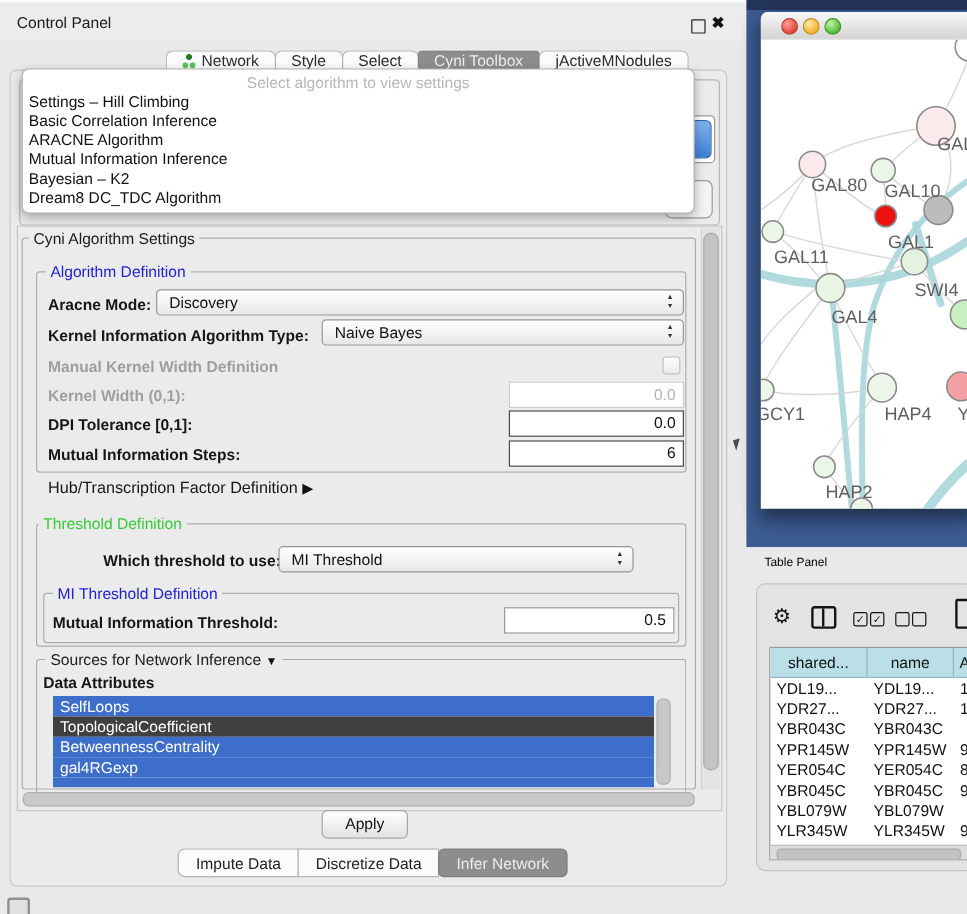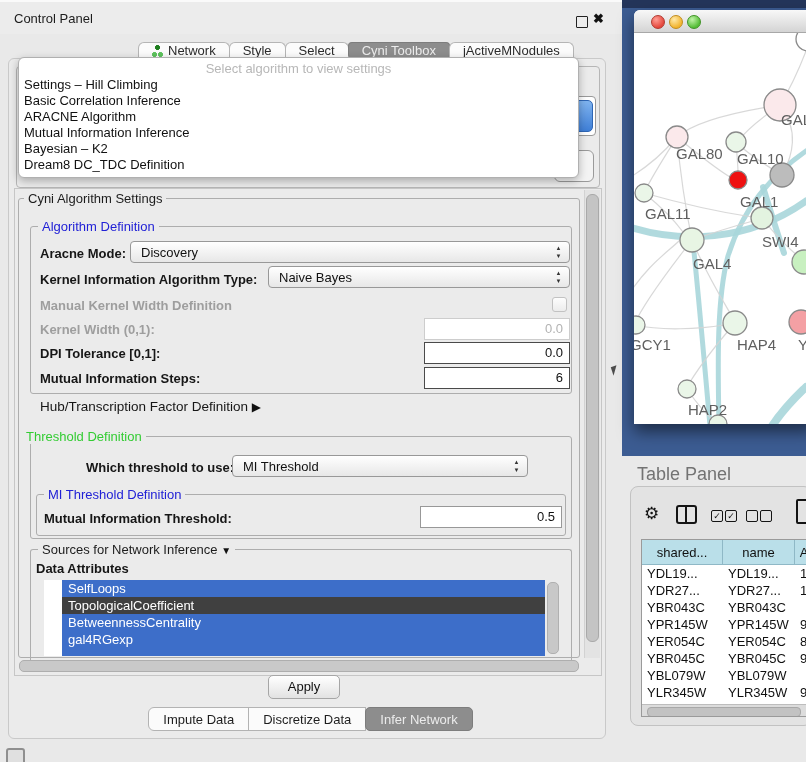--- a/index.html
+++ b/index.html
@@ -91,21 +91,21 @@
   .net-titlebar{position:absolute;left:0;top:0;width:100%;height:22px;background:linear-gradient(#f8f8f8,#d4d4d4);
     border-bottom:1px solid #a8a8a8;border-radius:6px 0 0 0;}
   .tl{position:absolute;top:5px;width:12px;height:12px;border-radius:50%;}
   .tl.red{left:17px;background:radial-gradient(circle at 35% 30%,#ff9d94,#e4473c 70%);border:1px solid #b03a31;}
   .tl.yellow{left:35px;background:radial-gradient(circle at 35% 30%,#ffe9a8,#f2b32c 70%);border:1px solid #c18c1f;}
   .tl.green{left:53px;background:radial-gradient(circle at 35% 30%,#c0f3a8,#54bd36 70%);border:1px solid #3e9225;}
   .net-canvas{position:absolute;left:0;top:23px;width:180px;height:391px;overflow:hidden;}
 
   
   .right-bottom{left:622px;top:456px;width:184px;height:306px;background:#e9e9e9;}
-  .tp-title{position:absolute;left:15px;top:8px;font-size:18px;color:#737373;}
+  .tp-title{position:absolute;left:15px;top:8px;font-size:10px;color:#000000;}
   .tp-panel{position:absolute;left:8px;top:30px;width:180px;height:238px;background:#e3e3e3;border:1px solid #c2c2c2;border-radius:8px;}
   .gear{position:absolute;left:13px;top:16px;font-size:17px;color:#141414;}
   .split-icon{position:absolute;left:45px;top:18px;width:17px;height:15px;border:2px solid #141414;border-radius:3px;}
   .split-icon::after{content:"";position:absolute;left:7px;top:0;width:2px;height:15px;background:#141414;}
   .cbx{position:absolute;top:23px;width:10px;height:10px;border:1.5px solid #141414;border-radius:2px;font-size:9px;line-height:10px;text-align:center;color:#141414;}
   .file-icon{position:absolute;left:165px;top:12px;width:16px;height:21px;border:2px solid #141414;border-radius:2px;background:#e3e3e3;}
   .file-icon::after{content:"";position:absolute;right:-2px;top:-2px;width:7px;height:7px;background:#e3e3e3;border-left:2px solid #141414;border-bottom:2px solid #141414;}
   .tbl{position:absolute;left:10px;top:52px;width:172px;height:176px;background:#fff;border:1px solid #9a9a9a;overflow:hidden;}
   .tbl-head{display:flex;height:24px;background:#badfe9;border-bottom:1px solid #8fb8c6;}
   .tbl-head .hc{box-sizing:border-box;border-right:1px solid #8fb8c6;font-size:13px;color:#111;
@@ -154,21 +154,21 @@
   <div class="abs frag-combo2"></div>
 
   <div class="abs popup">
     <div class="popup-prompt">Select algorithm to view settings</div>
     <div>
         <div class="popup-item">Settings – Hill Climbing</div>
         <div class="popup-item">Basic Correlation Inference</div>
         <div class="popup-item sel">ARACNE Algorithm</div>
         <div class="popup-item">Mutual Information Inference</div>
         <div class="popup-item">Bayesian – K2</div>
-        <div class="popup-item">Dream8 DC_TDC Definition</div>
+        <div class="popup-item">Dream8 DC_TDC Algorithm</div>
       </div>
   </div>
 
   <div class="abs scrollpane"></div>
 
   <div class="abs fieldset" style="left:18px;top:198px;width:560px;height:458px;"></div>
   <div class="abs fs-title" style="left:24px;top:191px;">Cyni Algorithm Settings</div>
 
   <div class="abs fieldset" style="left:30px;top:226px;width:540px;height:166px;"></div>
   <div class="abs fs-title blue-t" style="left:38px;top:219px;">Algorithm Definition</div>
@@ -196,42 +196,42 @@
 
   <div class="abs lbl" style="left:40px;top:371px;">Mutual Information Steps:</div>
   <div class="abs field f-dark" style="left:424px;top:367px;width:138px;">6</div>
 
   <div class="abs lbl plain" style="left:40px;top:399px;font-size:13.5px;">
     <span>Hub/Transcription Factor Definition</span>
     <span class="arrow-right">▶</span>
   </div>
 
   <div class="abs fieldset" style="left:30px;top:436px;width:540px;height:101px;"></div>
-  <div class="abs fs-title green-t" style="left:22px;top:429px;">Threshold Definition</div>
+  <div class="abs fs-title green-t" style="left:32px;top:429px;">Threshold Definition</div>
 
   <div class="abs lbl" style="left:86px;top:460px;">Which threshold to use:</div>
   <div class="combo abs" style="left:232px;top:455px;width:296px;">
     <span>MI Threshold</span>
     <span class="stepper">▲<br>▼</span>
   </div>
 
   <div class="abs fieldset" style="left:36px;top:494px;width:528px;height:40px;"></div>
   <div class="abs fs-title blue-t" style="left:44px;top:487px;">MI Threshold Definition</div>
 
   <div class="abs lbl" style="left:44px;top:511px;">Mutual Information Threshold:</div>
   <div class="abs field f-norm" style="left:420px;top:506px;width:134px;">0.5</div>
 
   <div class="abs fieldset" style="left:30px;top:549px;width:540px;height:120px;border-bottom:none;"></div>
   <div class="abs fs-title" style="left:38px;top:542px;">
     <span>Sources for Network Inference</span>
     <span class="arrow-down">▼</span>
   </div>
   <div class="abs lbl" style="left:36px;top:561px;">Data Attributes</div>
 
-  <div class="abs attr-list" style="background: rgb(255, 255, 255); border: none; position: absolute; overflow: hidden; padding-bottom: 0px; box-sizing: border-box; outline: none; box-shadow: none; padding-left: 18px;">
+  <div class="abs attr-list" style="background: rgb(255, 255, 255); border: none; position: absolute; overflow: hidden; padding-bottom: 0px; box-sizing: border-box; outline: none; box-shadow: none;">
       <div class="attr-item" style="background: rgb(61, 110, 201);">SelfLoops</div>
       <div class="attr-item" style="background: #404040;">TopologicalCoefficient</div>
       <div class="attr-item" style="background: rgb(61, 110, 201);">BetweennessCentrality</div>
       <div class="attr-item" style="background: rgb(61, 110, 201);">gal4RGexp</div>
       <div class="attr-item" style="background: rgb(61, 110, 201); height: 9px;"></div>
     </div>
   <div class="abs list-scroll"></div>
 
   <div class="abs hscroll-thumb"></div>
   <div class="abs vscroll-track"></div>

